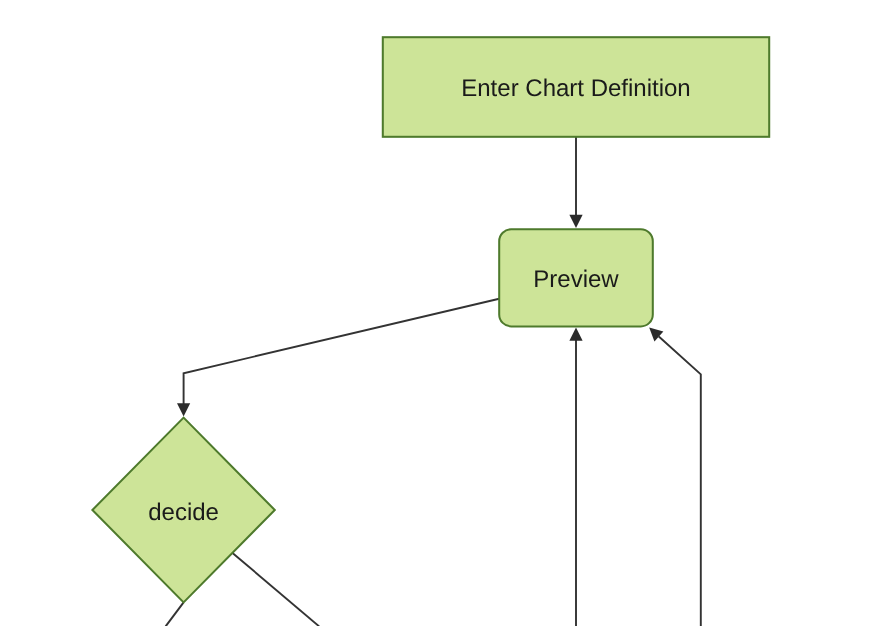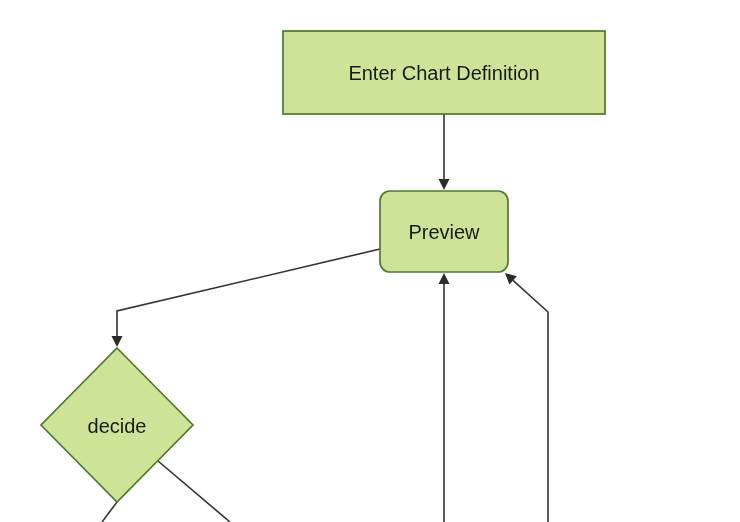--- a/index.html
+++ b/index.html
@@ -7,20 +7,21 @@
     padding: 0;
     background: #ffffff;
   }
   .canvas {
     position: relative;
     width: 630px;
     height: 522px;
     background: var(--background, #ffffff);
     overflow: hidden;
     font-family: "Liberation Sans", sans-serif;
+    margin-left: 36px;
   }
   svg { display: block; }
   .node-shape {
     fill: var(--node-fill, #cde498);
     stroke: var(--node-border, #4e7a2c);
     stroke-width: 1.7;
   }
   .edge {
     stroke: var(--edge-stroke, #333333);
     stroke-width: 1.6;

